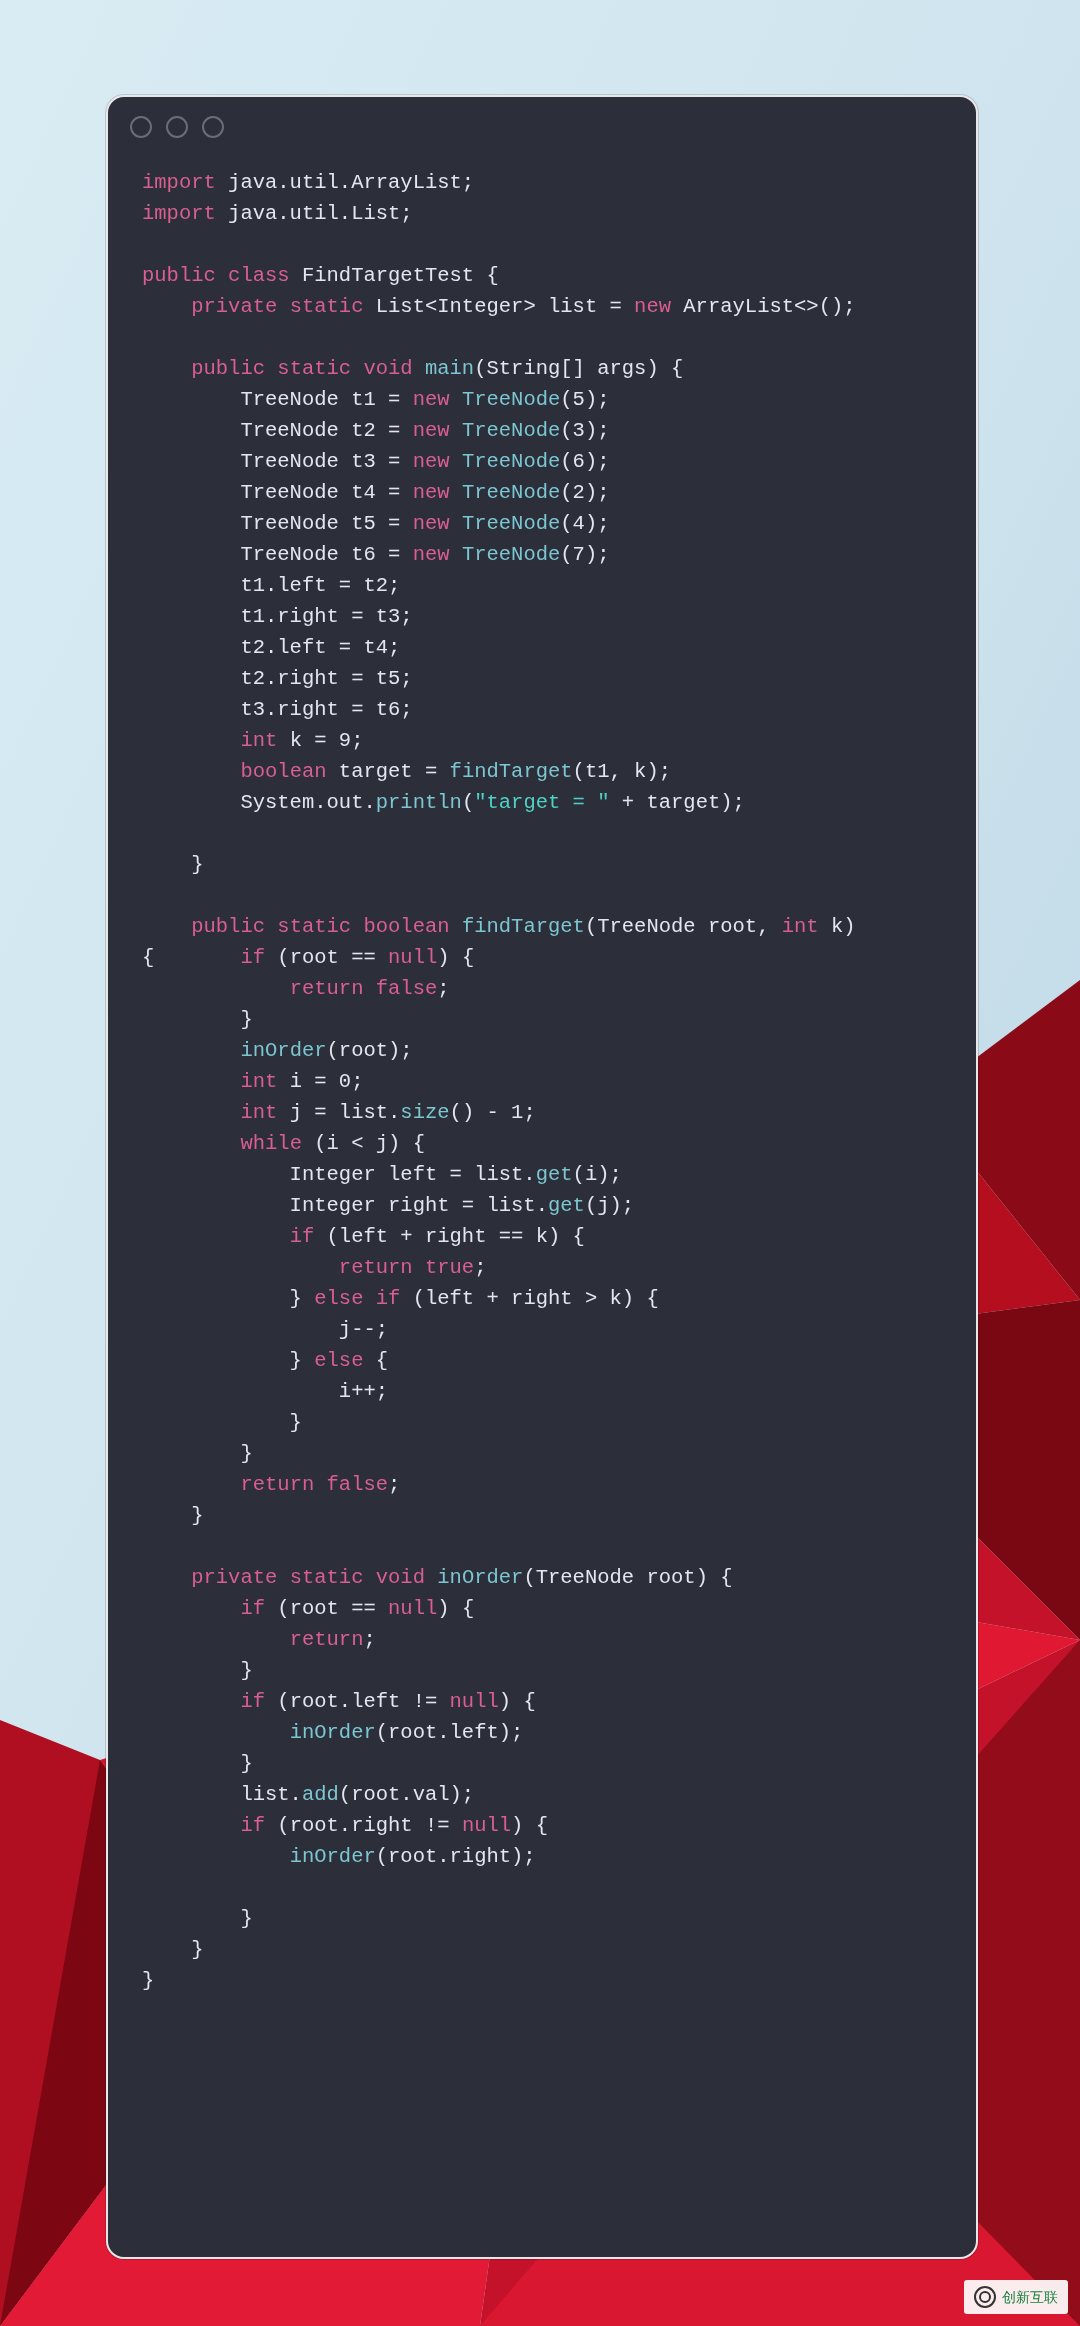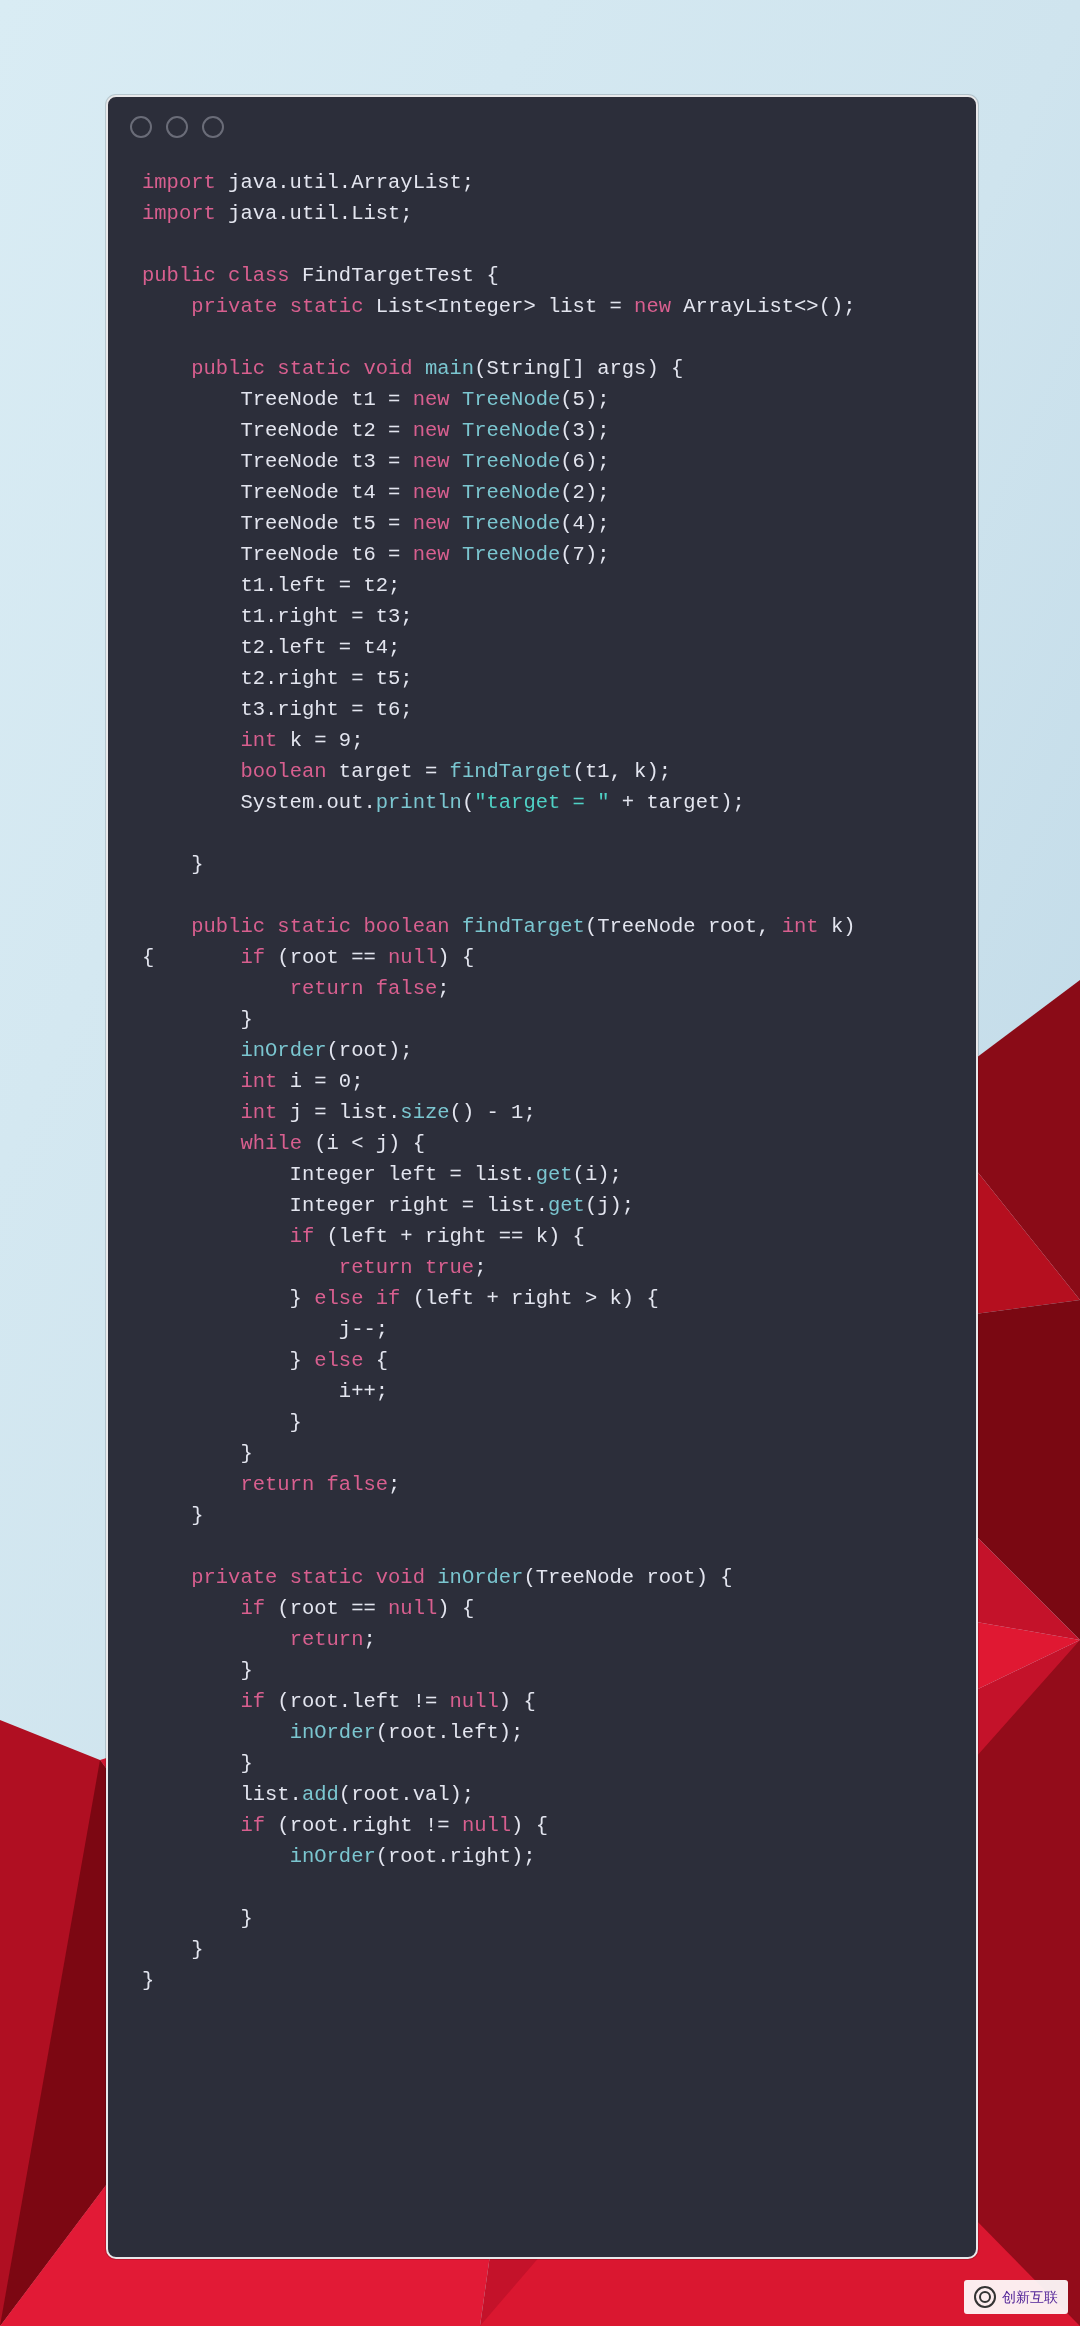--- a/index.html
+++ b/index.html
@@ -3,21 +3,21 @@
 <meta charset="utf-8">
 <style>
   html,body{margin:0;padding:0;width:1080px;height:2326px;overflow:hidden;font-family:Menlo,Consolas,"Courier New",monospace;}
   .bg{position:absolute;inset:0;}
   .bg svg{width:100%;height:100%;display:block;}
   .window{
     position:absolute;
     left:106px; top:95px;
     width:868px; height:2160px;
     background:#2c2e3a;
-    border-radius:10px;
+    border-radius:18px;
     border:2px solid #e8e8ea;
     box-shadow:0 0 0 1px rgba(0,0,0,.15);
     overflow:hidden;
   }
   .titlebar{
     height:60px;
     display:flex;align-items:center;
     padding-left:22px;
     gap:14px;
   }
@@ -28,21 +28,21 @@
     font-size:20.5px;
     line-height:31px;
     white-space:pre;
     letter-spacing:0;
     font-family:Menlo,Consolas,"Courier New",monospace;
   }
   .watermark{
     position:absolute;
     right:12px; bottom:12px;
     background:rgba(255,255,255,.92);
-    color:#4c1d95;
+    color:#15803d;
     font:14px/1.2 sans-serif;
     padding:6px 10px;
     border-radius:3px;
     display:flex;align-items:center;gap:6px;
   }
   .watermark .gl{width:18px;height:18px;border:2px solid #333;border-radius:50%;position:relative;}
   .watermark .gl:after{content:"";position:absolute;width:8px;height:8px;border:2px solid #333;border-radius:50%;left:3px;top:3px;}
   
   .kw{color:#d85f8f;}
   .fn{color:#7bc6d0;}      

